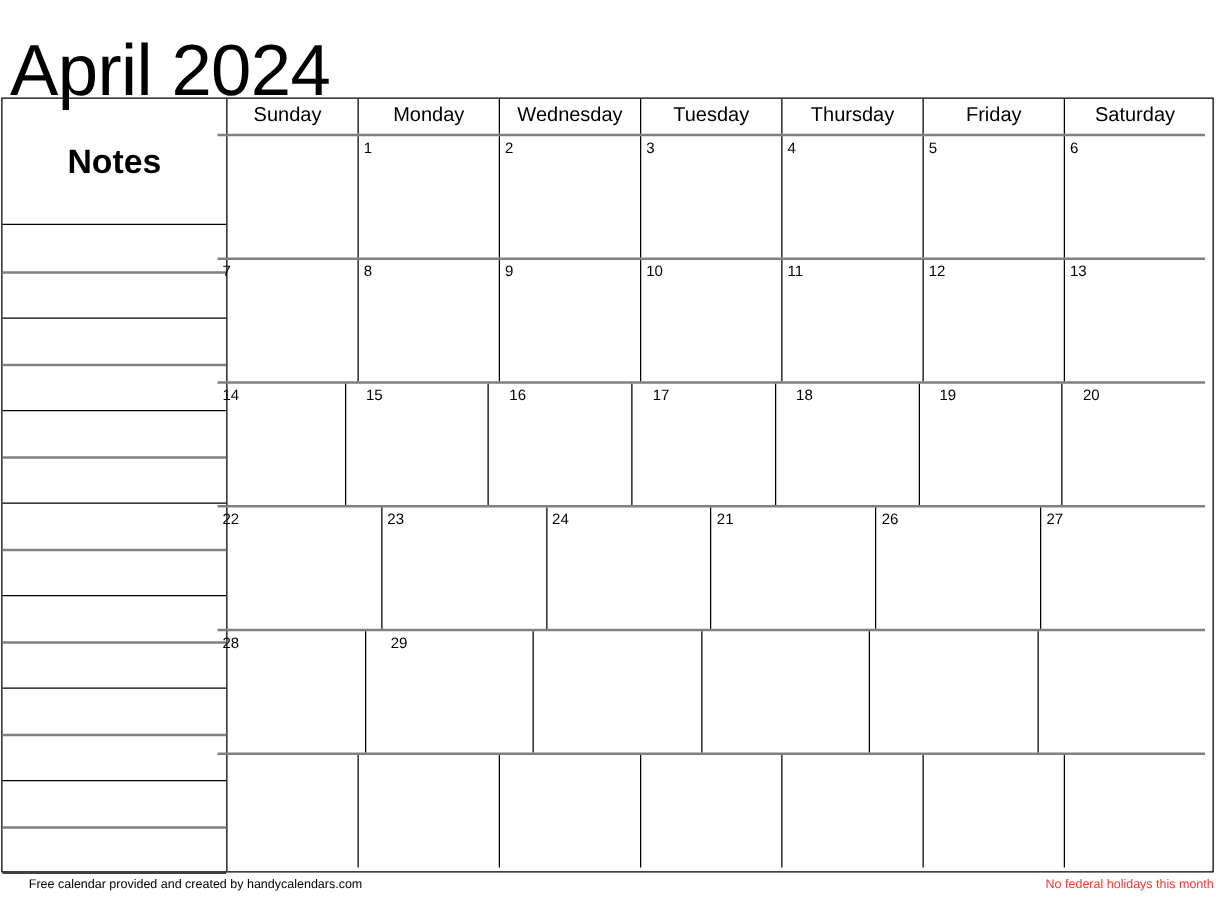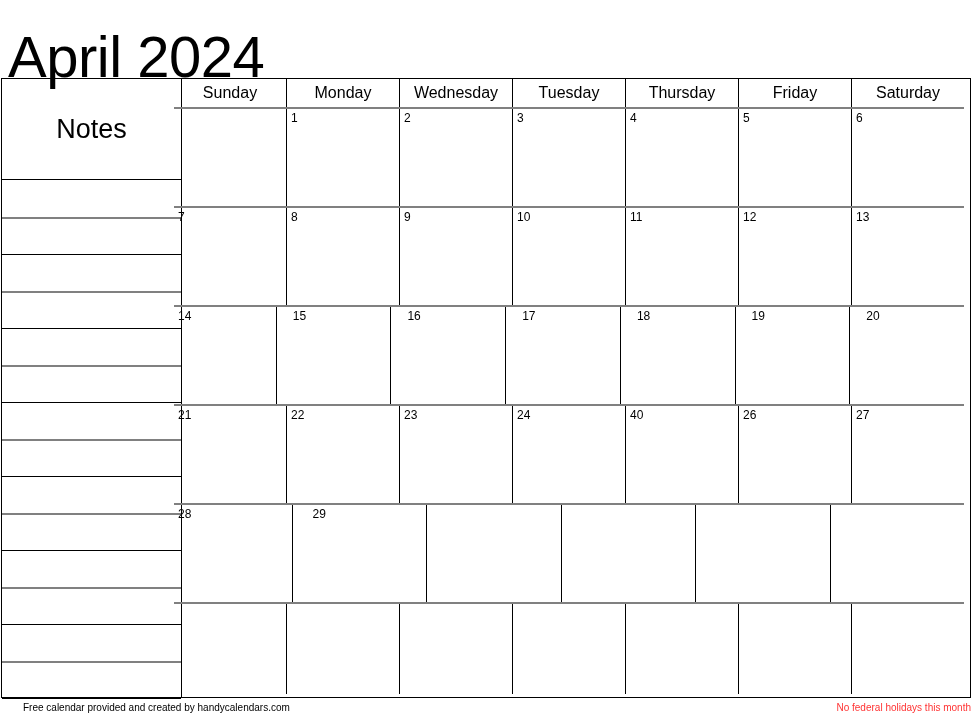--- a/index.html
+++ b/index.html
@@ -63,21 +63,21 @@
     width: 179px;
     height: 101px;
     border-bottom: 1px solid #000000;
     box-sizing: border-box;
     display: flex;
     align-items: center;
     justify-content: center;
   }
   #notes-title {
     font-size: 27px;
-    font-weight: 400;
+    font-weight: 700;
     line-height: 30px;
   }
   .note-line {
     position: absolute;
     left: 0;
     width: 179px;
     height: 0;
     border-bottom: 1px solid #000000;
   }
   .note-line.light {
@@ -268,33 +268,30 @@
             </div>
             <div class="day-cell">
               <span class="day-num">19</span>
             </div>
             <div class="day-cell">
               <span class="day-num">20</span>
             </div>
           </div>
           <div class="week-row" style="top: 327px;">
             <div class="day-cell">
+              <span class="day-num">22</span>
+            </div>
+            <div class="day-cell">
+              <span class="day-num">23</span>
+            </div>
+            <div class="day-cell">
+              <span class="day-num">24</span>
+            </div>
+            <div class="day-cell">
               <span class="day-num">21</span>
-            </div>
-            <div class="day-cell">
-              <span class="day-num">22</span>
-            </div>
-            <div class="day-cell">
-              <span class="day-num">23</span>
-            </div>
-            <div class="day-cell">
-              <span class="day-num">24</span>
-            </div>
-            <div class="day-cell">
-              <span class="day-num">40</span>
             </div>
             <div class="day-cell">
               <span class="day-num">26</span>
             </div>
             <div class="day-cell">
               <span class="day-num">27</span>
             </div>
           </div>
           <div class="week-row" style="top: 426px; gap: 16px;">
             <div class="day-cell">

